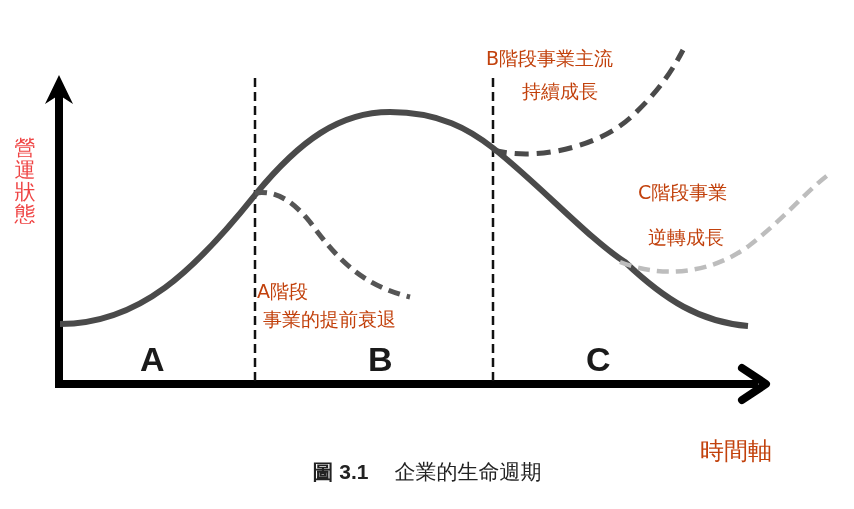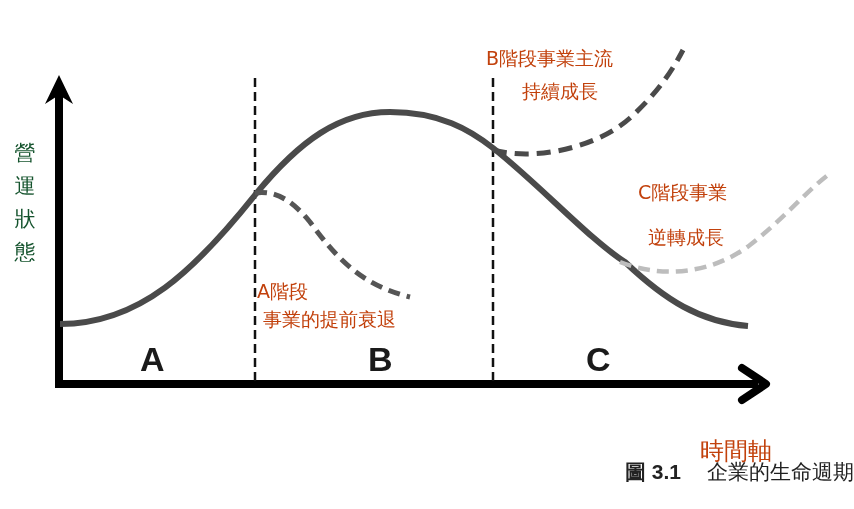--- a/index.html
+++ b/index.html
@@ -3,22 +3,22 @@
   <meta charset="utf-8">
   <style>
     html, body { margin: 0; padding: 0; background: #ffffff; }
     body { width: 854px; height: 509px; position: relative; overflow: hidden;
            font-family: "DejaVu Sans", "Liberation Sans", sans-serif; }
     #diagram { position: absolute; left: 0; top: 0; width: 854px; height: 509px; }
     .lbl { position: absolute; color: #c2410c; font-size: 19px; line-height: 26px; white-space: nowrap; }
     .zone { position: absolute; font-family: "Liberation Sans", "DejaVu Sans", sans-serif;
             font-weight: bold; font-size: 34px; color: #1a1a1a; line-height: 34px; }
     .ylabel { position: absolute; left: 12px; top: 137px; width: 26px; font-size: 21px;
-              line-height: 33px; color: #14532d; text-align: center; word-break: break-all; }
-    .caption { position: absolute; left: 0; width: 854px; top: 458px; text-align: right;
+              line-height: 22px; color: #ef4444; text-align: center; word-break: break-all; }
+    .caption { position: absolute; left: 0; width: 854px; top: 458px; text-align: center;
                font-size: 21px; color: #222; }
     .caption .num { font-family: "Liberation Sans", sans-serif; font-weight: bold; margin-right: 26px; }
   </style>
 </head>
 <body>
 
 <svg id="diagram" viewBox="0 0 854 509" xmlns="http://www.w3.org/2000/svg">
 
   <line x1="59" y1="384" x2="59" y2="92" stroke="#000" stroke-width="8"></line>
   <polygon points="59,75 45,104 59,95 73,104" fill="#000"></polygon>

